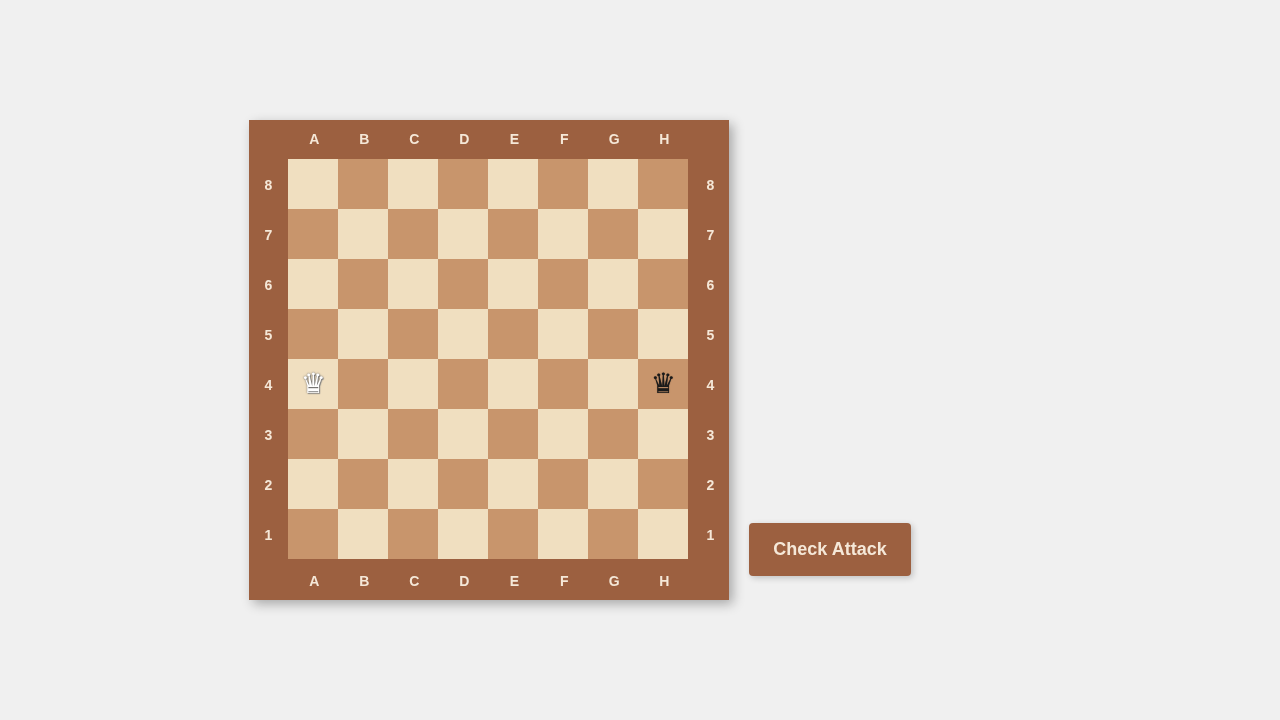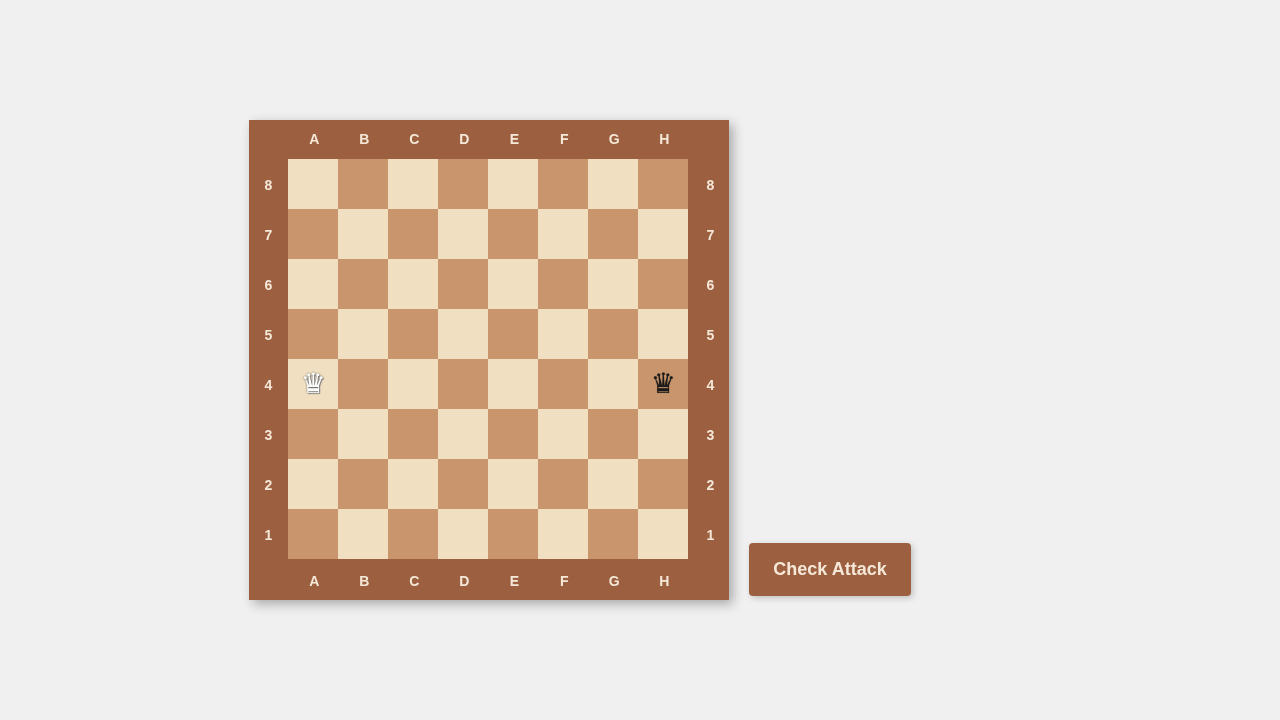--- a/index.html
+++ b/index.html
@@ -121,21 +121,21 @@
       color: #f5e8d8;
       border: none;
       padding: 16px 24px;
       font-size: 18px;
       font-weight: bold;
       border-radius: 4px;
       cursor: pointer;
       white-space: nowrap;
       box-shadow: 2px 2px 6px rgba(0,0,0,0.2);
       align-self: flex-end;
-      margin-bottom: 4px;
+      margin-bottom: 24px;
     }
   </style>
 </head>
 <body>
 
 <div class="page-wrapper">
   <div class="board-container">
     <div class="board-outer">
 
       <div class="corner"></div>

